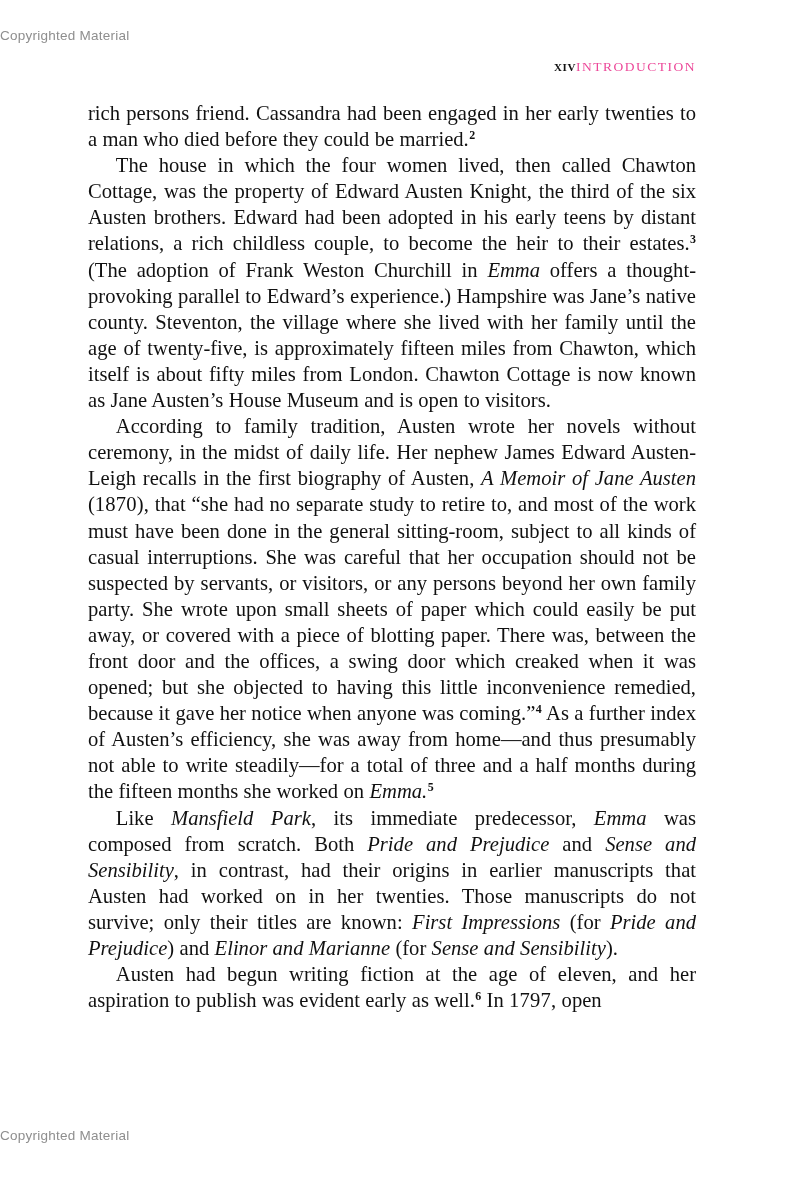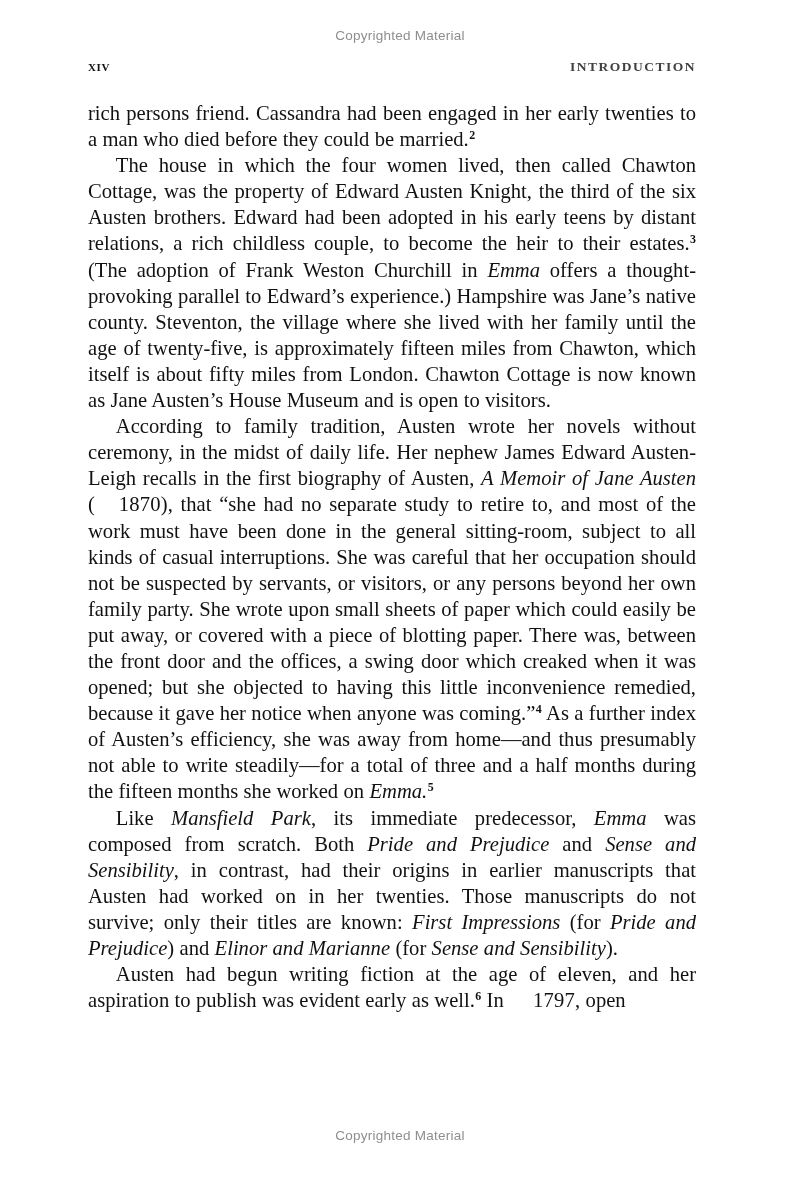--- a/index.html
+++ b/index.html
@@ -22,52 +22,51 @@
     position: absolute;
     inset: 0;
     background: #ffffff;
   }
 
   
   .watermark {
     position: absolute;
     left: 0;
     width: 100%;
-    text-align: center;
     font-family: "Liberation Sans", "DejaVu Sans", sans-serif;
     font-size: 13.5px;
     letter-spacing: 0.25px;
     color: #8e8e8e;
     user-select: none;
   }
   .watermark-top { top: 28px; }
   .watermark-bottom { top: 1128px; }
 
   
   .running-head {
     position: absolute;
     top: 58px;
     left: 88px;
     width: 608px;
     display: flex;
-    justify-content: space-between;
+    justify-content: flex-end;
     align-items: baseline;
   }
   .folio {
     font-size: 15px;
     font-weight: bold;
     font-variant: small-caps;
     letter-spacing: 0.6px;
     color: #111;
   }
   .head-title {
     font-size: 13.5px;
-    font-weight: bold;
+    font-weight: normal;
     letter-spacing: 1.5px;
-    color: #404040;
+    color: #ec4899;
   }
 
   
   .textblock {
     position: absolute;
     top: 100px;
     left: 88px;
     width: 608px;
   }
   .para {
@@ -85,21 +84,21 @@
   i, .ital { font-style: italic; }
 
   sup.fn {
     font-size: 0.58em;
     line-height: 0;
     vertical-align: 0.62em;
     font-weight: 600;
     margin-left: 0.4px;
   }
 
-  .osf { font-feature-settings: "onum" 1; letter-spacing: 0.2px; margin-left: 24px; }
+  .osf { font-feature-settings: "onum" 1; letter-spacing: 0.2px; }
 </style>
 </head>
 <body>
 
 <div class="page">
 
   <div class="watermark watermark-top">Copyrighted Material</div>
 
   <div class="running-head">
     <span class="folio">xiv</span>

